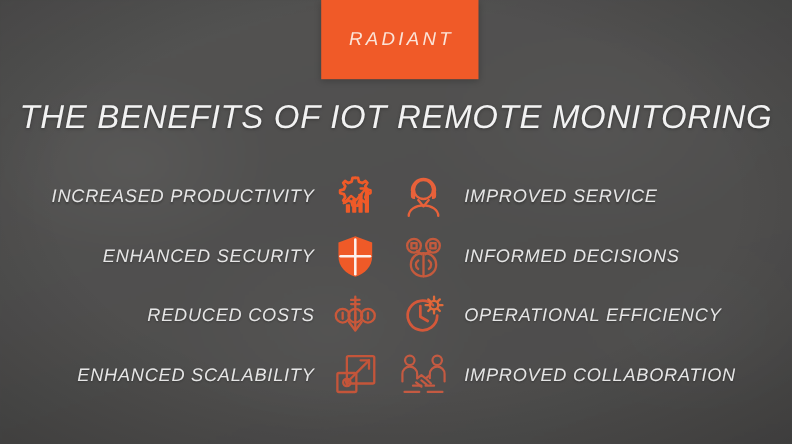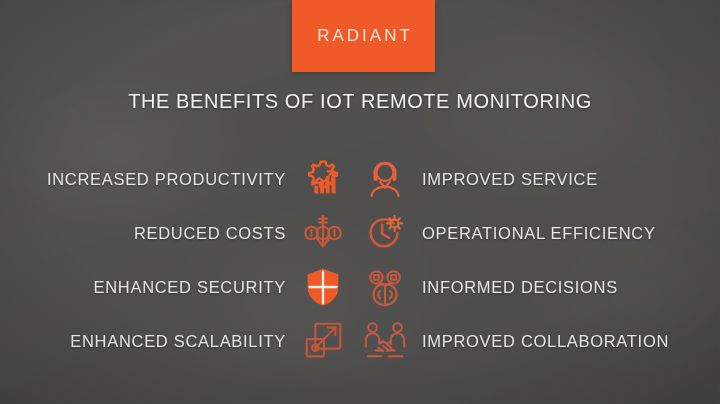--- a/index.html
+++ b/index.html
@@ -34,20 +34,21 @@
     background: rgba(78,78,78,0.62);
   }
   .bg-vignette {
     position: absolute;
     inset: 0;
     background: radial-gradient(ellipse 95% 95% at 50% 45%, rgba(0,0,0,0) 45%, rgba(0,0,0,0.20) 80%, rgba(0,0,0,0.33) 100%);
   }
   .content {
     position: absolute;
     inset: 0;
+    font-style: italic;
   }
   
   .logo-box {
     position: absolute;
     left: 292px;
     top: 0;
     width: 143px;
     height: 72px;
     background: #f05a28;
     display: flex;
@@ -63,21 +64,21 @@
     padding-left: 3px;
   }
   
   .title {
     position: absolute;
     left: 0;
     right: 0;
     top: 90px;
     text-align: center;
     color: #f2f2f2;
-    font-size: 20px;
+    font-size: 30px;
     letter-spacing: 0.6px;
     font-weight: 400;
     text-shadow: 0 1px 3px rgba(0,0,0,0.35);
   }
   
   .grid {
     position: absolute;
     left: 0;
     top: 152px;
     width: 720px;
@@ -184,58 +185,20 @@
                 <path d="M12 17 v6 a3 3 0 0 0 3 3 h1 v-9 h-1 a3 3 0 0 0 -3 3 z" fill="#e8613a" stroke="none"></path>
                 <path d="M36 17 v6 a3 3 0 0 1 -3 3 h-1 v-9 h1 a3 3 0 0 1 3 3 z" fill="#e8613a" stroke="none"></path>
                 <path d="M10 42 a14 10 0 0 1 28 0"></path>
                 <path d="M19 27 l5 6 5-6"></path>
               </g>
             </svg>
           </span>
         </div>
         <div class="cell-right">
           <span class="benefit-label">IMPROVED SERVICE</span>
-        </div>
-      </div>
-
-      <div class="row">
-        <div class="cell-left">
-          <span class="benefit-label">REDUCED COSTS</span>
-        </div>
-        <div class="cell-icon-left">
-          <span class="icon-wrap">
-            <svg viewBox="0 0 48 48" width="46" height="46">
-              <g fill="none" stroke="#c9583a" stroke-width="2.2" stroke-linecap="round" stroke-linejoin="round">
-                <circle cx="12" cy="24" r="6.5"></circle>
-                <circle cx="24" cy="24" r="6.5"></circle>
-                <circle cx="36" cy="24" r="6.5"></circle>
-                <path d="M12 21 v6 M24 21 v6 M36 21 v6"></path>
-                <path d="M24 6 v30"></path>
-                <path d="M18 30 l6 8 6-8"></path>
-                <path d="M20 9 h8 M20 13 h8"></path>
-              </g>
-            </svg>
-          </span>
-        </div>
-        <div class="cell-icon-right">
-          <span class="icon-wrap">
-            <svg viewBox="0 0 48 48" width="46" height="46">
-              <g fill="none" stroke="#d4583a" stroke-width="2.6" stroke-linecap="round" stroke-linejoin="round">
-                <path d="M33 14 a14 14 0 1 0 4 10"></path>
-                <path d="M21 15 v10 l7 4"></path>
-              </g>
-              <g fill="none" stroke="#e06a3a" stroke-width="2.2" stroke-linecap="round" stroke-linejoin="round">
-                <circle cx="34" cy="14" r="4"></circle>
-                <path d="M34 6 v3 M34 19 v3 M26 14 h3 M39 14 h3 M28.5 8.5 l2.2 2.2 M37.3 17.3 l2.2 2.2 M39.5 8.5 l-2.2 2.2 M30.7 17.3 l-2.2 2.2"></path>
-              </g>
-            </svg>
-          </span>
-        </div>
-        <div class="cell-right">
-          <span class="benefit-label">OPERATIONAL EFFICIENCY</span>
         </div>
       </div>
 
       <div class="row">
         <div class="cell-left">
           <span class="benefit-label">ENHANCED SECURITY</span>
         </div>
         <div class="cell-icon-left">
           <span class="icon-wrap">
             <svg viewBox="0 0 48 48" width="46" height="46">
@@ -263,20 +226,58 @@
             </svg>
           </span>
         </div>
         <div class="cell-right">
           <span class="benefit-label">INFORMED DECISIONS</span>
         </div>
       </div>
 
       <div class="row">
         <div class="cell-left">
+          <span class="benefit-label">REDUCED COSTS</span>
+        </div>
+        <div class="cell-icon-left">
+          <span class="icon-wrap">
+            <svg viewBox="0 0 48 48" width="46" height="46">
+              <g fill="none" stroke="#c9583a" stroke-width="2.2" stroke-linecap="round" stroke-linejoin="round">
+                <circle cx="12" cy="24" r="6.5"></circle>
+                <circle cx="24" cy="24" r="6.5"></circle>
+                <circle cx="36" cy="24" r="6.5"></circle>
+                <path d="M12 21 v6 M24 21 v6 M36 21 v6"></path>
+                <path d="M24 6 v30"></path>
+                <path d="M18 30 l6 8 6-8"></path>
+                <path d="M20 9 h8 M20 13 h8"></path>
+              </g>
+            </svg>
+          </span>
+        </div>
+        <div class="cell-icon-right">
+          <span class="icon-wrap">
+            <svg viewBox="0 0 48 48" width="46" height="46">
+              <g fill="none" stroke="#d4583a" stroke-width="2.6" stroke-linecap="round" stroke-linejoin="round">
+                <path d="M33 14 a14 14 0 1 0 4 10"></path>
+                <path d="M21 15 v10 l7 4"></path>
+              </g>
+              <g fill="none" stroke="#e06a3a" stroke-width="2.2" stroke-linecap="round" stroke-linejoin="round">
+                <circle cx="34" cy="14" r="4"></circle>
+                <path d="M34 6 v3 M34 19 v3 M26 14 h3 M39 14 h3 M28.5 8.5 l2.2 2.2 M37.3 17.3 l2.2 2.2 M39.5 8.5 l-2.2 2.2 M30.7 17.3 l-2.2 2.2"></path>
+              </g>
+            </svg>
+          </span>
+        </div>
+        <div class="cell-right">
+          <span class="benefit-label">OPERATIONAL EFFICIENCY</span>
+        </div>
+      </div>
+
+      <div class="row">
+        <div class="cell-left">
           <span class="benefit-label">ENHANCED SCALABILITY</span>
         </div>
         <div class="cell-icon-left">
           <span class="icon-wrap">
             <svg viewBox="0 0 48 48" width="46" height="46">
               <g fill="none" stroke="#c4553a" stroke-width="2.2" stroke-linecap="round" stroke-linejoin="round">
                 <rect x="16" y="6" width="26" height="26" rx="1.5"></rect>
                 <rect x="7" y="22" width="18" height="18" rx="1.5"></rect>
                 <path d="M16 31 L37 10"></path>
                 <path d="M29 10 h8 v8"></path>

